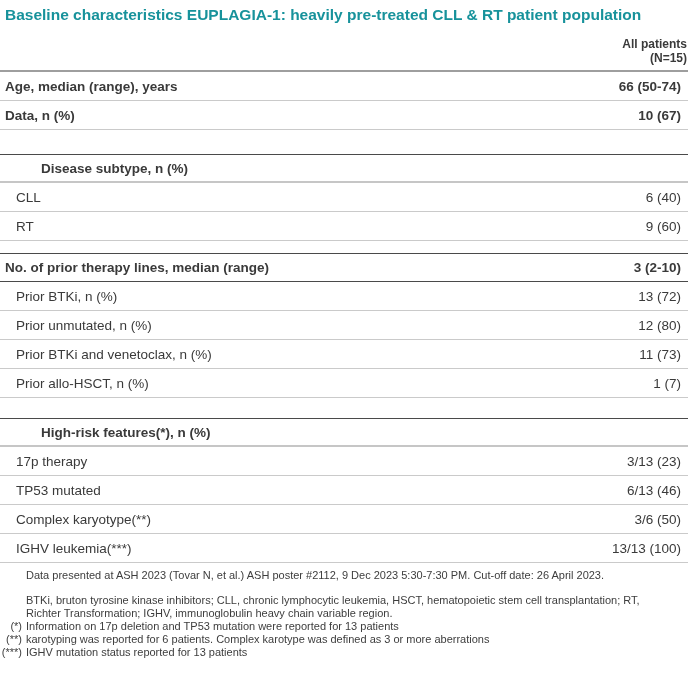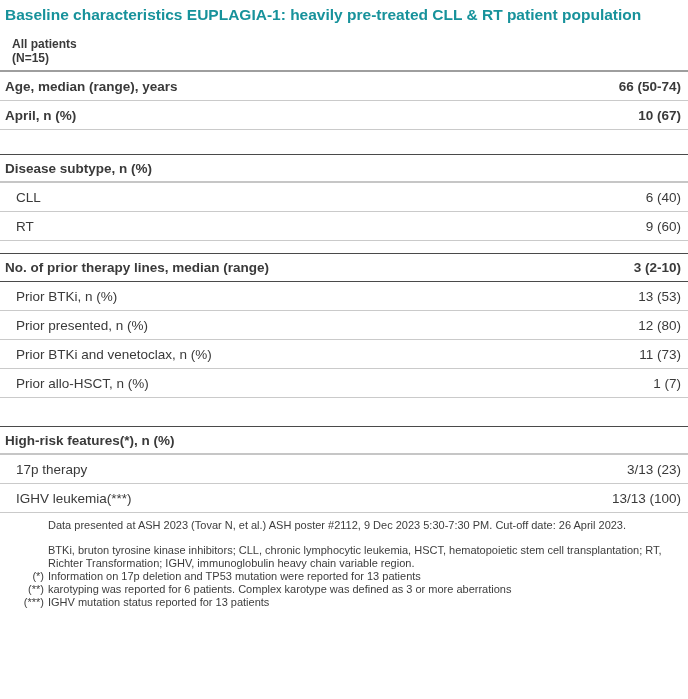--- a/index.html
+++ b/index.html
@@ -19,52 +19,52 @@
   }
   .page{width:688px;height:491px;padding:0;}
   .title{
     padding:6px 4px 0 5px;
     font-size:15.5px;
     font-weight:bold;
     color:var(--accent);
     letter-spacing:0;
   }
   .col-header{
-    padding:14px 1px 5px 12px;
+    padding:14px 1px 5px 5px;
+    text-align:right;
     font-size:12px;
     font-weight:bold;
     line-height:13.5px;
     border-bottom:2px solid var(--b-med);
   }
   .section{width:100%;border-radius:11px;}
   .row{
     display:flex;
     align-items:center;
     justify-content:space-between;
     height:29px;
     font-size:13.5px;
   }
   .row .label{padding-left:5px;white-space:nowrap;}
   .row.indent .label{padding-left:16px;}
   .row .value{padding-right:7px;white-space:nowrap;text-align:right;}
   .row.bold{font-weight:bold;}
   .bt-dark{border-top:1px solid var(--b-dark);}
   .bb-dark{border-bottom:1px solid var(--b-dark);}
   .bb-light{border-bottom:1px solid var(--b-light);}
-  .bb-light-thick{border-bottom:2px solid var(--b-light-thick);}
+  .bb-light-thick{border-bottom:2px solid var(--b-light-thick);padding-left:36px;}
   .footnotes{
     padding-top:6px;
     font-size:11px;
     line-height:13px;
     color:#3d3d3d;
   }
   .footnote{
     display:flex;
     align-items:flex-start;
-    justify-content:flex-end;
   }
   .footnote.gap-before{margin-top:12px;}
   .footnote .marker{
     flex:0 0 26px;
     text-align:right;
     padding-right:4px;
   }
   .footnote .fn-text{
     flex:1 1 auto;
     max-width:640px;
@@ -81,21 +81,21 @@
     <div>(N=15)</div>
   </div>
 
   <div>
       <div class="section">
         <div class="row bold bb-light">
           <span class="label">Age, median (range), years</span>
           <span class="value">66 (50-74)</span>
         </div>
         <div class="row bold bb-light">
-          <span class="label">April, n (%)</span>
+          <span class="label">Data, n (%)</span>
           <span class="value">10 (67)</span>
         </div>
       </div>
       <div class="section" style="margin-top: 24px;">
         <div class="row bold bt-dark bb-light-thick">
           <span class="label">Disease subtype, n (%)</span>
           <span class="value"></span>
         </div>
         <div class="row indent bb-light">
           <span class="label">CLL</span>
@@ -106,43 +106,51 @@
           <span class="value">9 (60)</span>
         </div>
       </div>
       <div class="section" style="margin-top: 12px;">
         <div class="row bold bt-dark bb-dark">
           <span class="label">No. of prior therapy lines, median (range)</span>
           <span class="value">3 (2-10)</span>
         </div>
         <div class="row indent bb-light">
           <span class="label">Prior BTKi, n (%)</span>
-          <span class="value">13 (53)</span>
+          <span class="value">13 (72)</span>
         </div>
         <div class="row indent bb-light">
-          <span class="label">Prior presented, n (%)</span>
+          <span class="label">Prior unmutated, n (%)</span>
           <span class="value">12 (80)</span>
         </div>
         <div class="row indent bb-light">
           <span class="label">Prior BTKi and venetoclax, n (%)</span>
           <span class="value">11 (73)</span>
         </div>
         <div class="row indent bb-light">
           <span class="label">Prior allo-HSCT, n (%)</span>
           <span class="value">1 (7)</span>
         </div>
       </div>
-      <div class="section" style="margin-top: 28px;">
+      <div class="section" style="margin-top: 20px;">
         <div class="row bold bt-dark bb-light-thick">
           <span class="label">High-risk features(*), n (%)</span>
           <span class="value"></span>
         </div>
         <div class="row indent bb-light">
           <span class="label">17p therapy</span>
           <span class="value">3/13 (23)</span>
+        </div>
+        <div class="row indent bb-light">
+          <span class="label">TP53 mutated</span>
+          <span class="value">6/13 (46)</span>
+        </div>
+        <div class="row indent bb-light">
+          <span class="label">Complex karyotype(**)</span>
+          <span class="value">3/6 (50)</span>
         </div>
         <div class="row indent bb-light">
           <span class="label">IGHV leukemia(***)</span>
           <span class="value">13/13 (100)</span>
         </div>
       </div>
     </div>
 
   <div class="footnotes">
       <div class="footnote">

